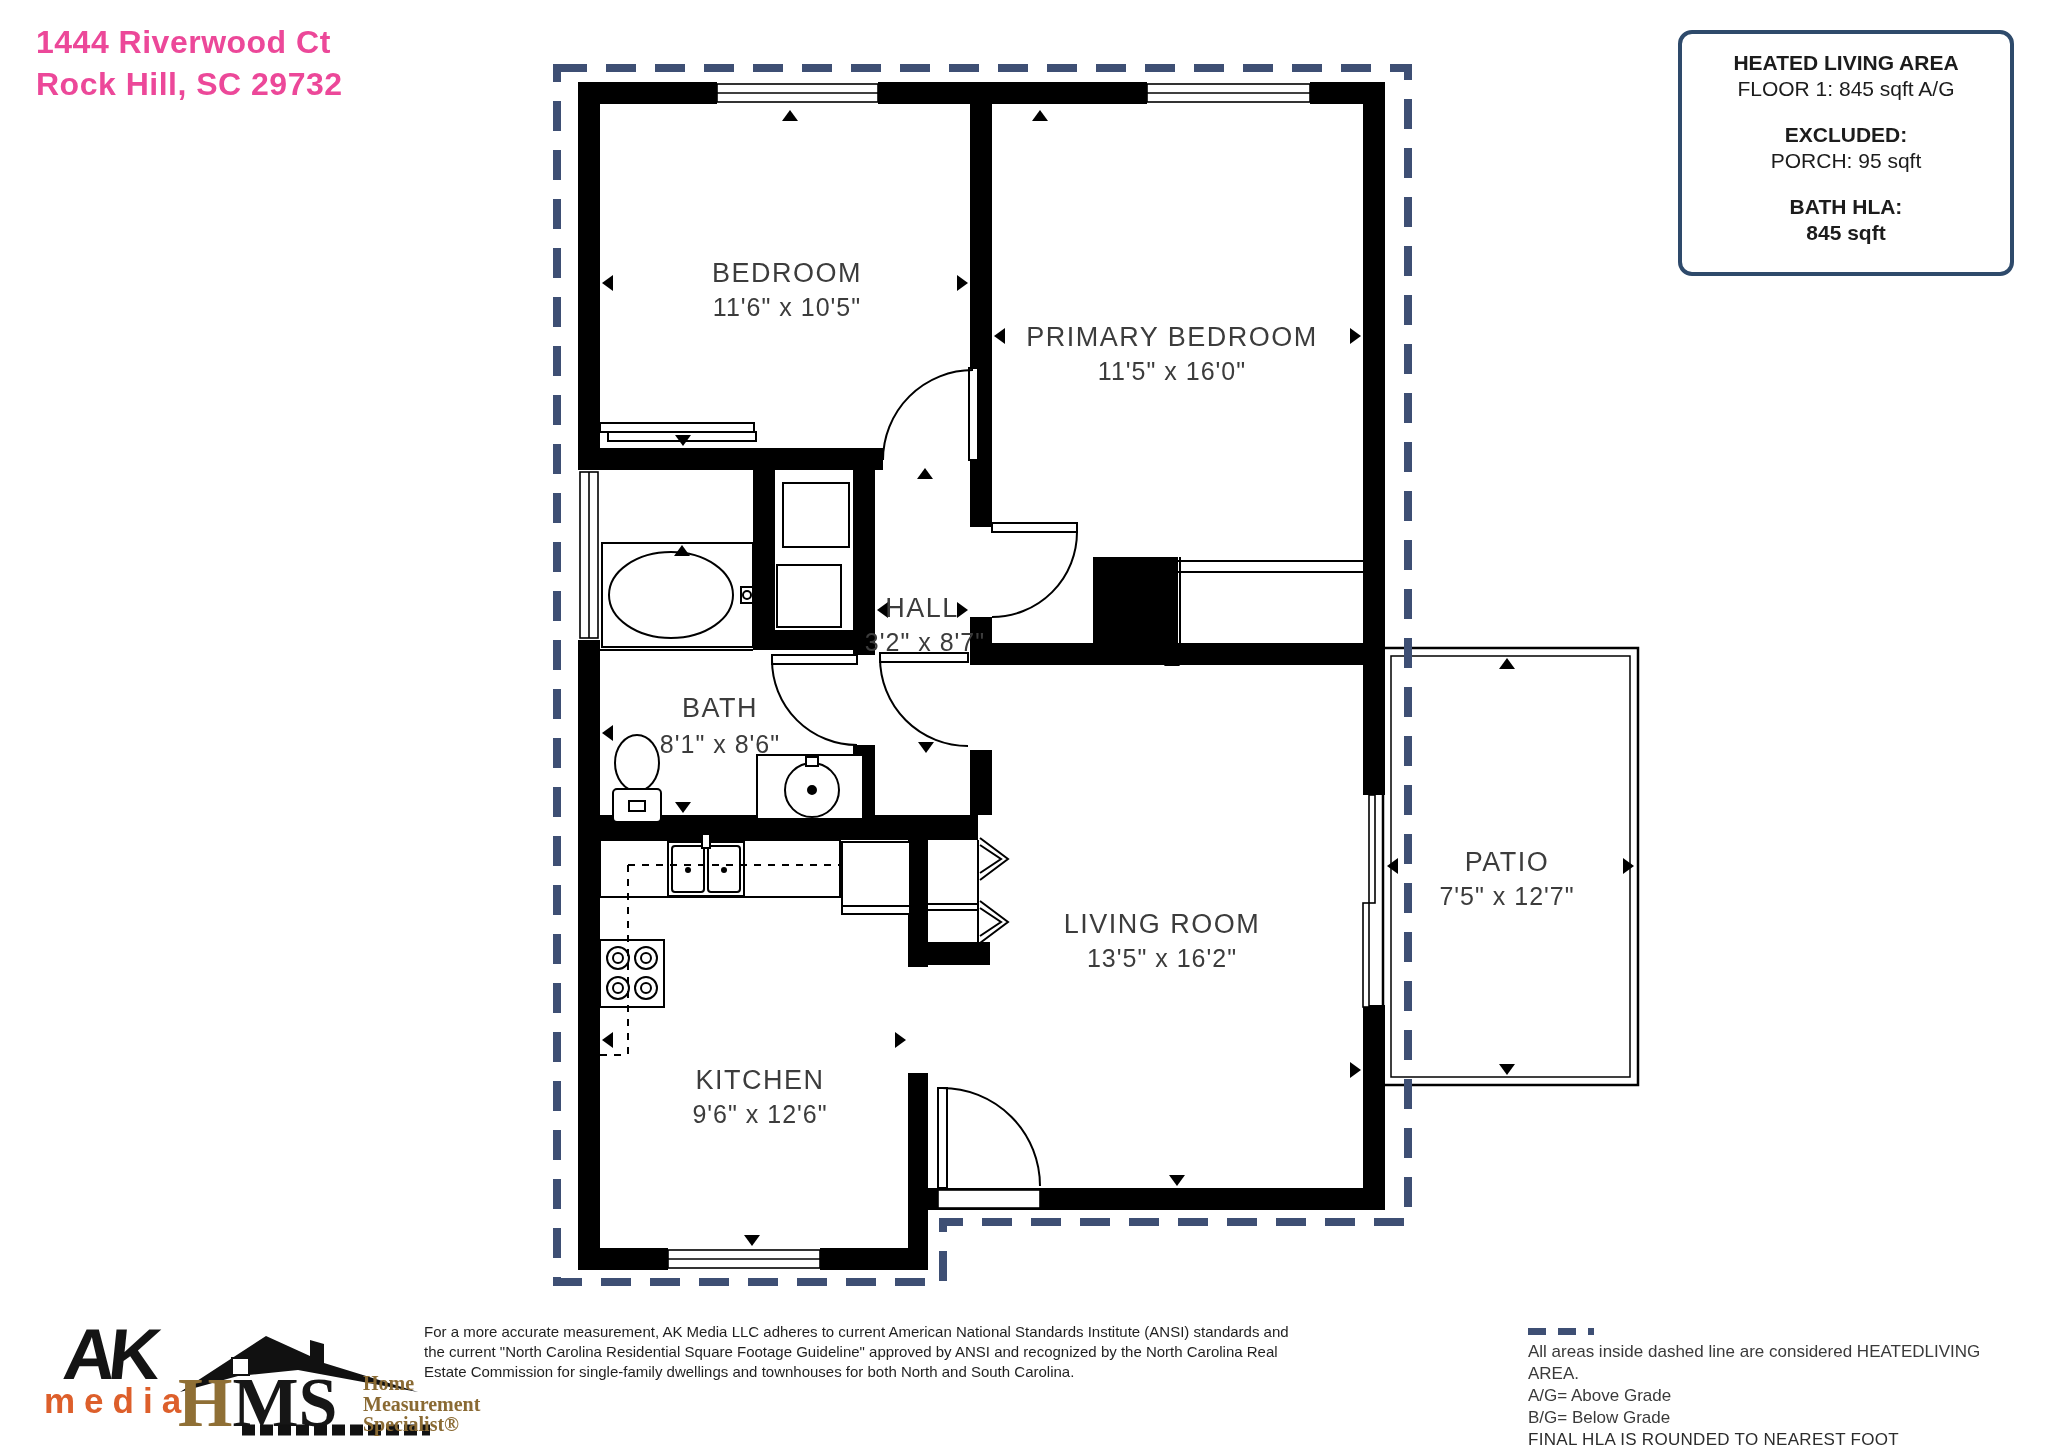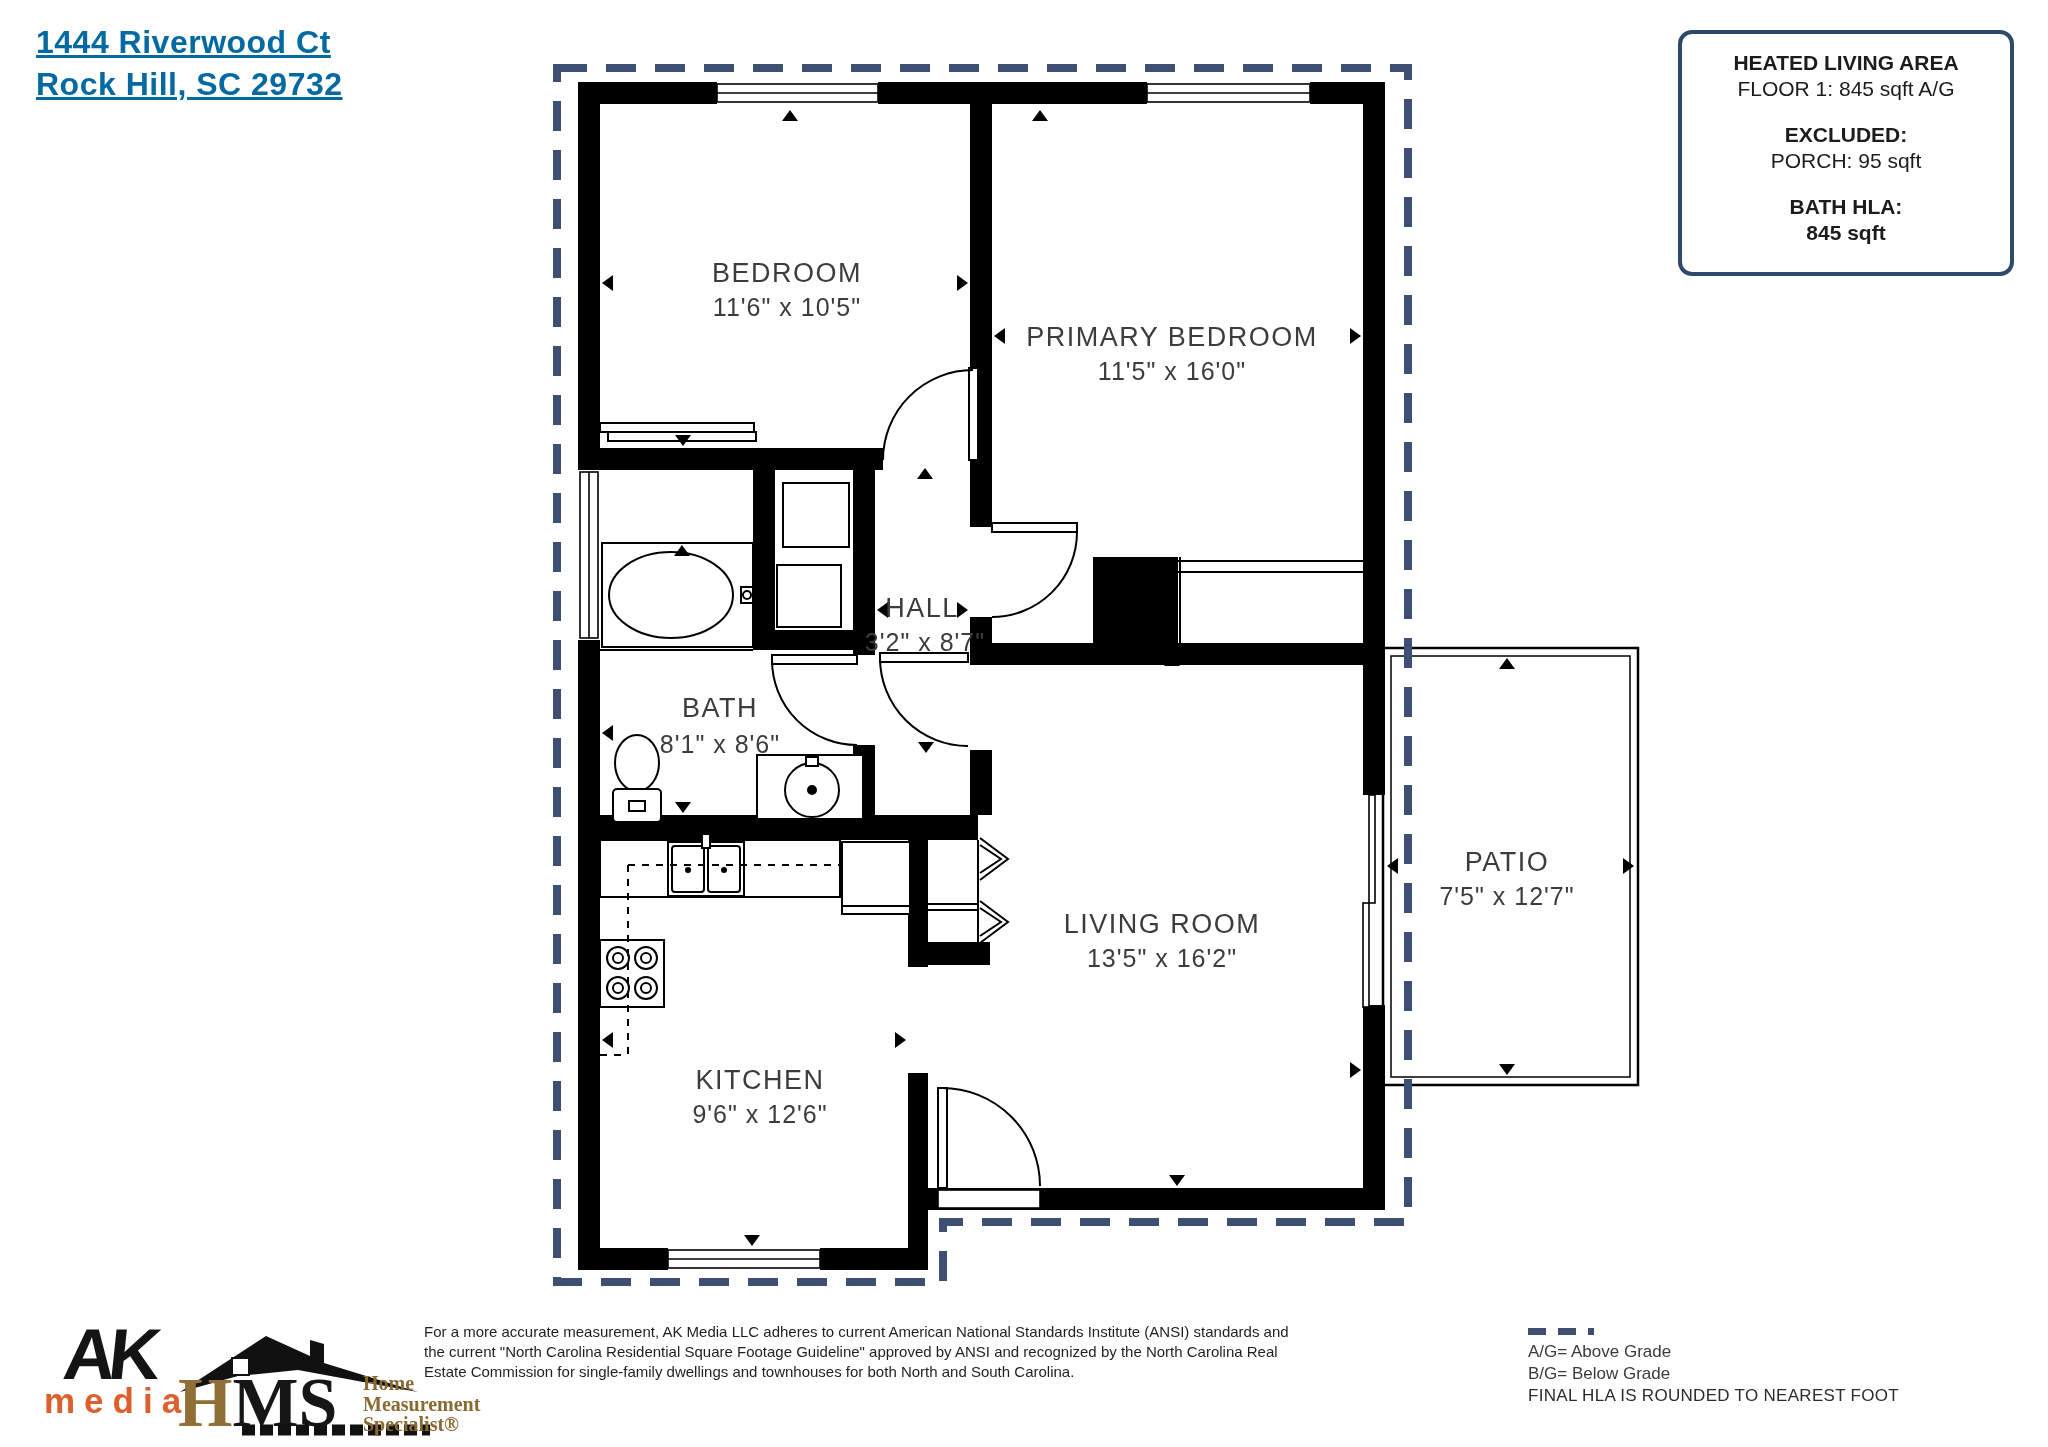--- a/index.html
+++ b/index.html
@@ -1,20 +1,20 @@
 <!DOCTYPE html>
 <html><head>
 <meta charset="utf-8">
 <style>
   html,body{margin:0;padding:0;background:#ffffff;}
   .canvas{position:relative;width:2048px;height:1447px;background:#ffffff;
           font-family:"Liberation Sans",sans-serif;overflow:hidden;}
   
   .address{position:absolute;left:36px;top:22px;font-size:32px;font-weight:600;
-           color:#0369a1;line-height:1.3;letter-spacing:0.5px;text-decoration:underline;}
+           color:#ec4899;line-height:1.3;letter-spacing:0.5px;}
   
   .hla-box{position:absolute;left:1678px;top:30px;width:336px;height:246px;
            border:4px solid #2e4a6b;border-radius:14px;box-sizing:border-box;
            padding:16px 18px 10px 18px;color:#1c1c1c;font-size:21px;line-height:1.24;}
   .hla-box .b{font-weight:700;}
   .hla-center{text-align:center;}
   .hla-left{text-align:center;}
   .hla-gap{height:20px;}
   
   .plan{position:absolute;left:0;top:0;}
@@ -277,18 +277,19 @@
   </svg>
 
   <div class="disclaimer">
     <div>For a more accurate measurement, AK Media LLC adheres to current American National Standards Institute (ANSI) standards and</div>
     <div>the current "North Carolina Residential Square Footage Guideline" approved by ANSI and recognized by the North Carolina Real</div>
     <div>Estate Commission for single-family dwellings and townhouses for both North and South Carolina.</div>
   </div>
 
   <div class="legend">
     <div class="legend-dash"></div>
+    <div>All areas inside dashed line are considered HEATEDLIVING AREA.</div>
     <div>A/G= Above Grade</div>
     <div>B/G= Below Grade</div>
     <div class="legend-final">FINAL HLA IS ROUNDED TO NEAREST FOOT</div>
   </div>
 
 </div>
 
 </body></html>

